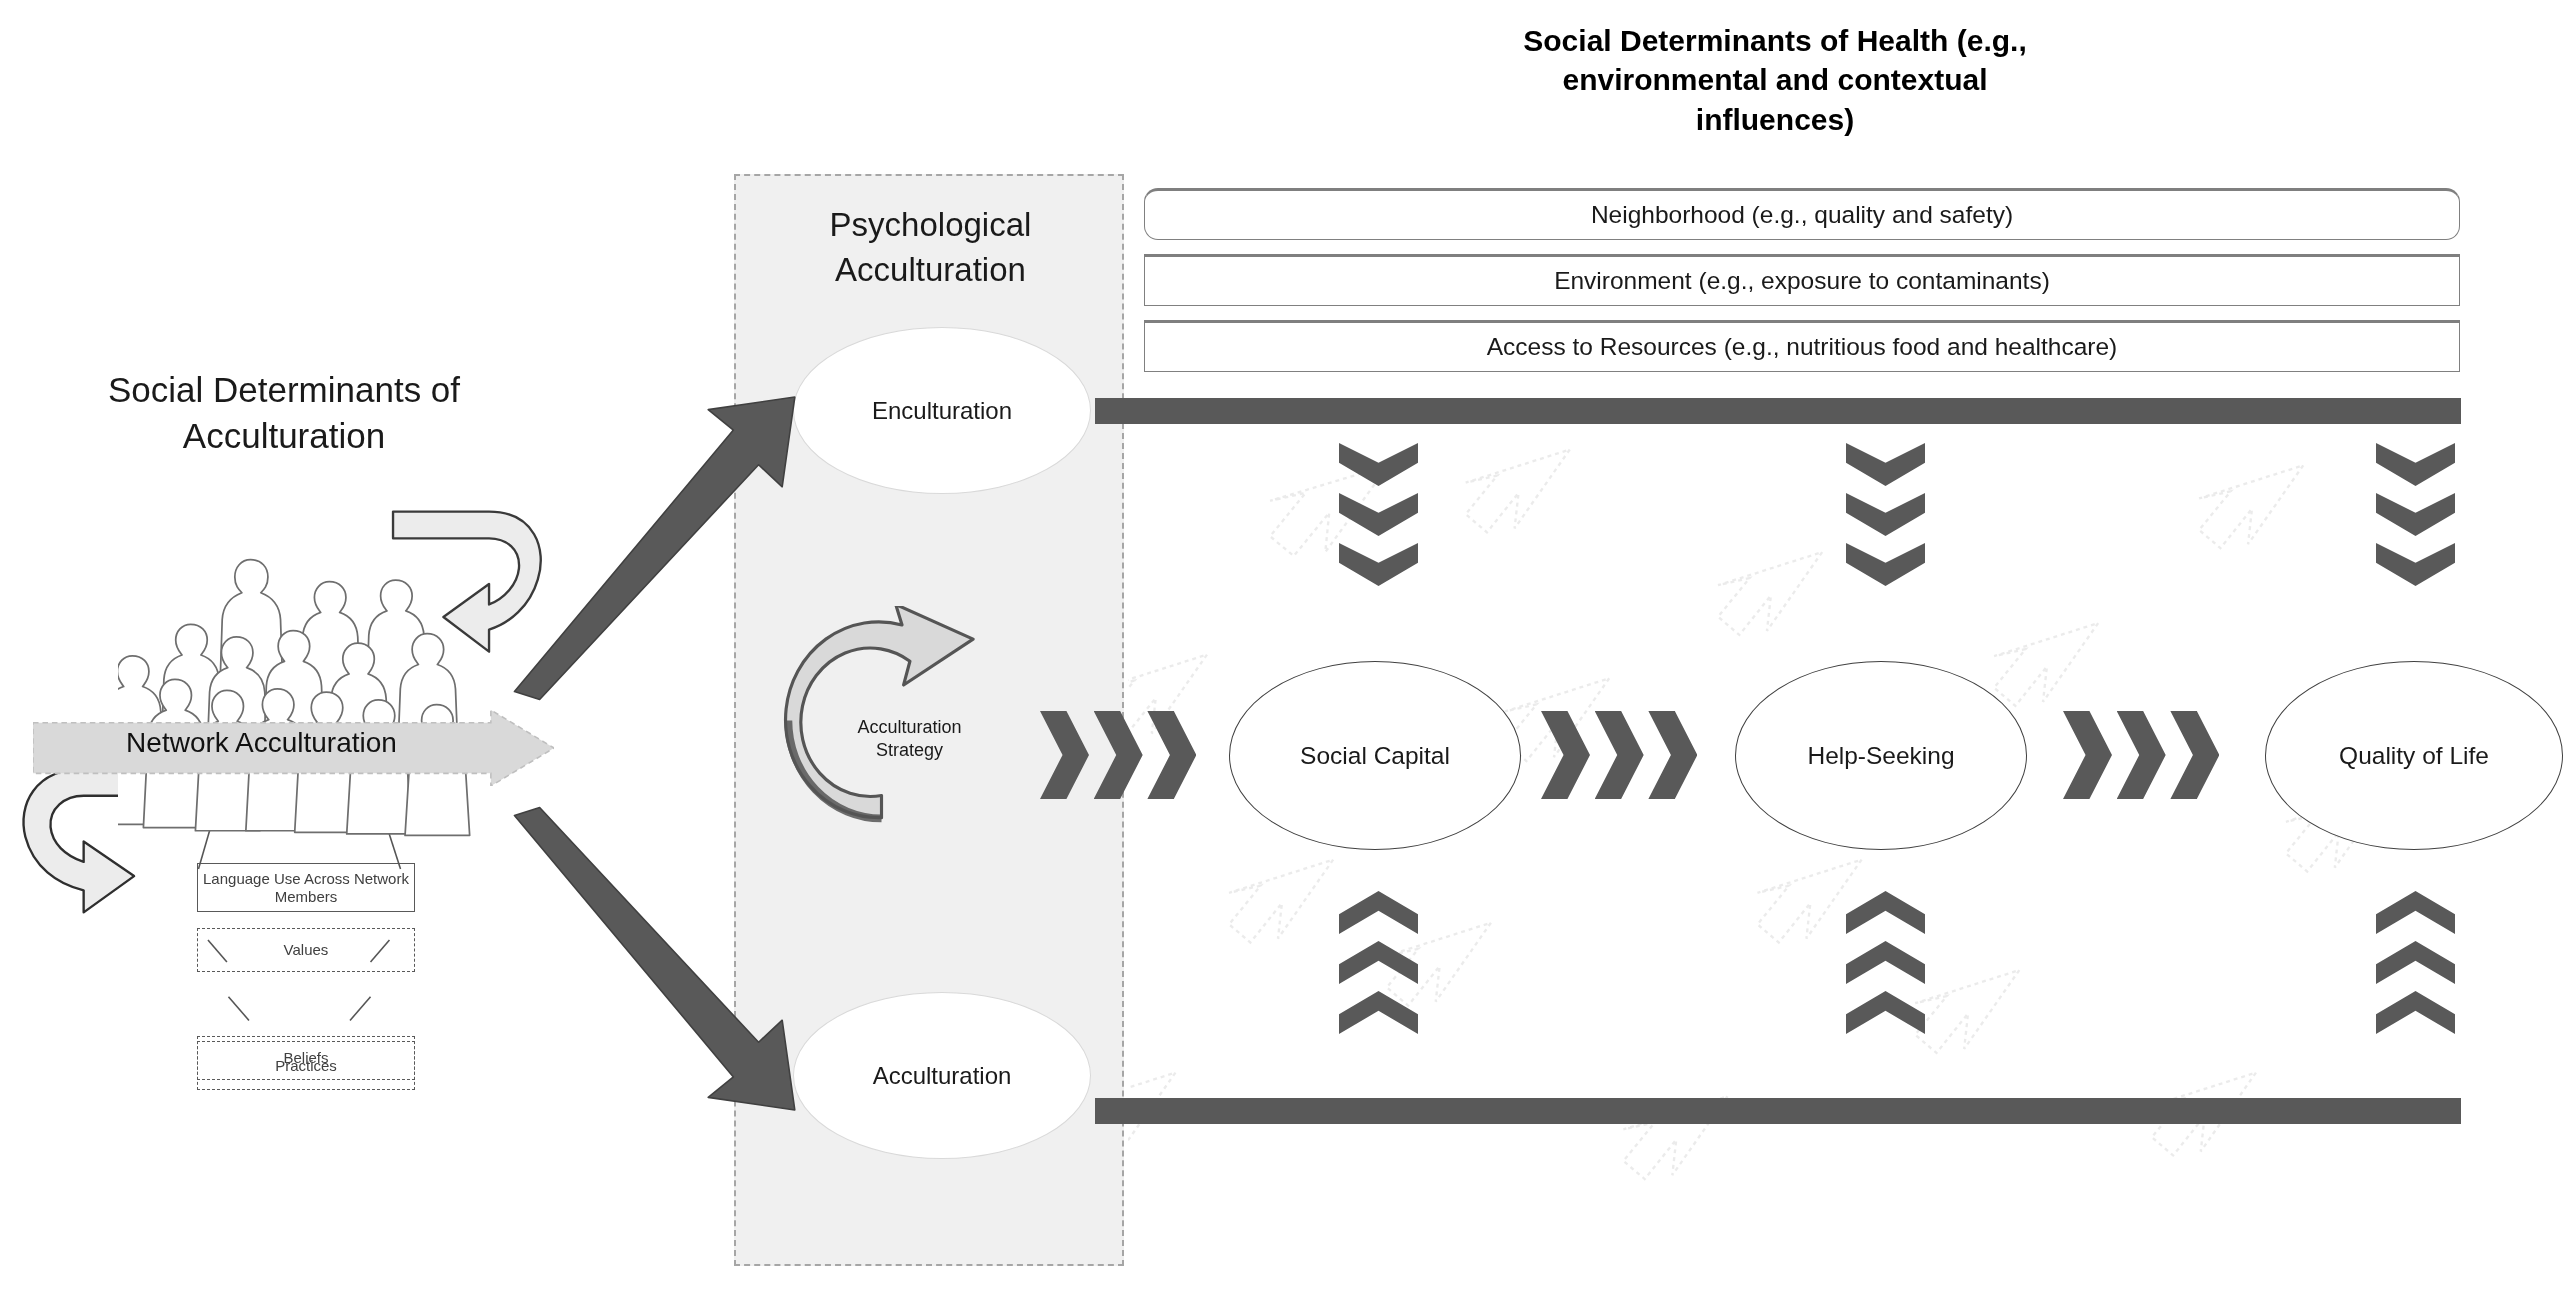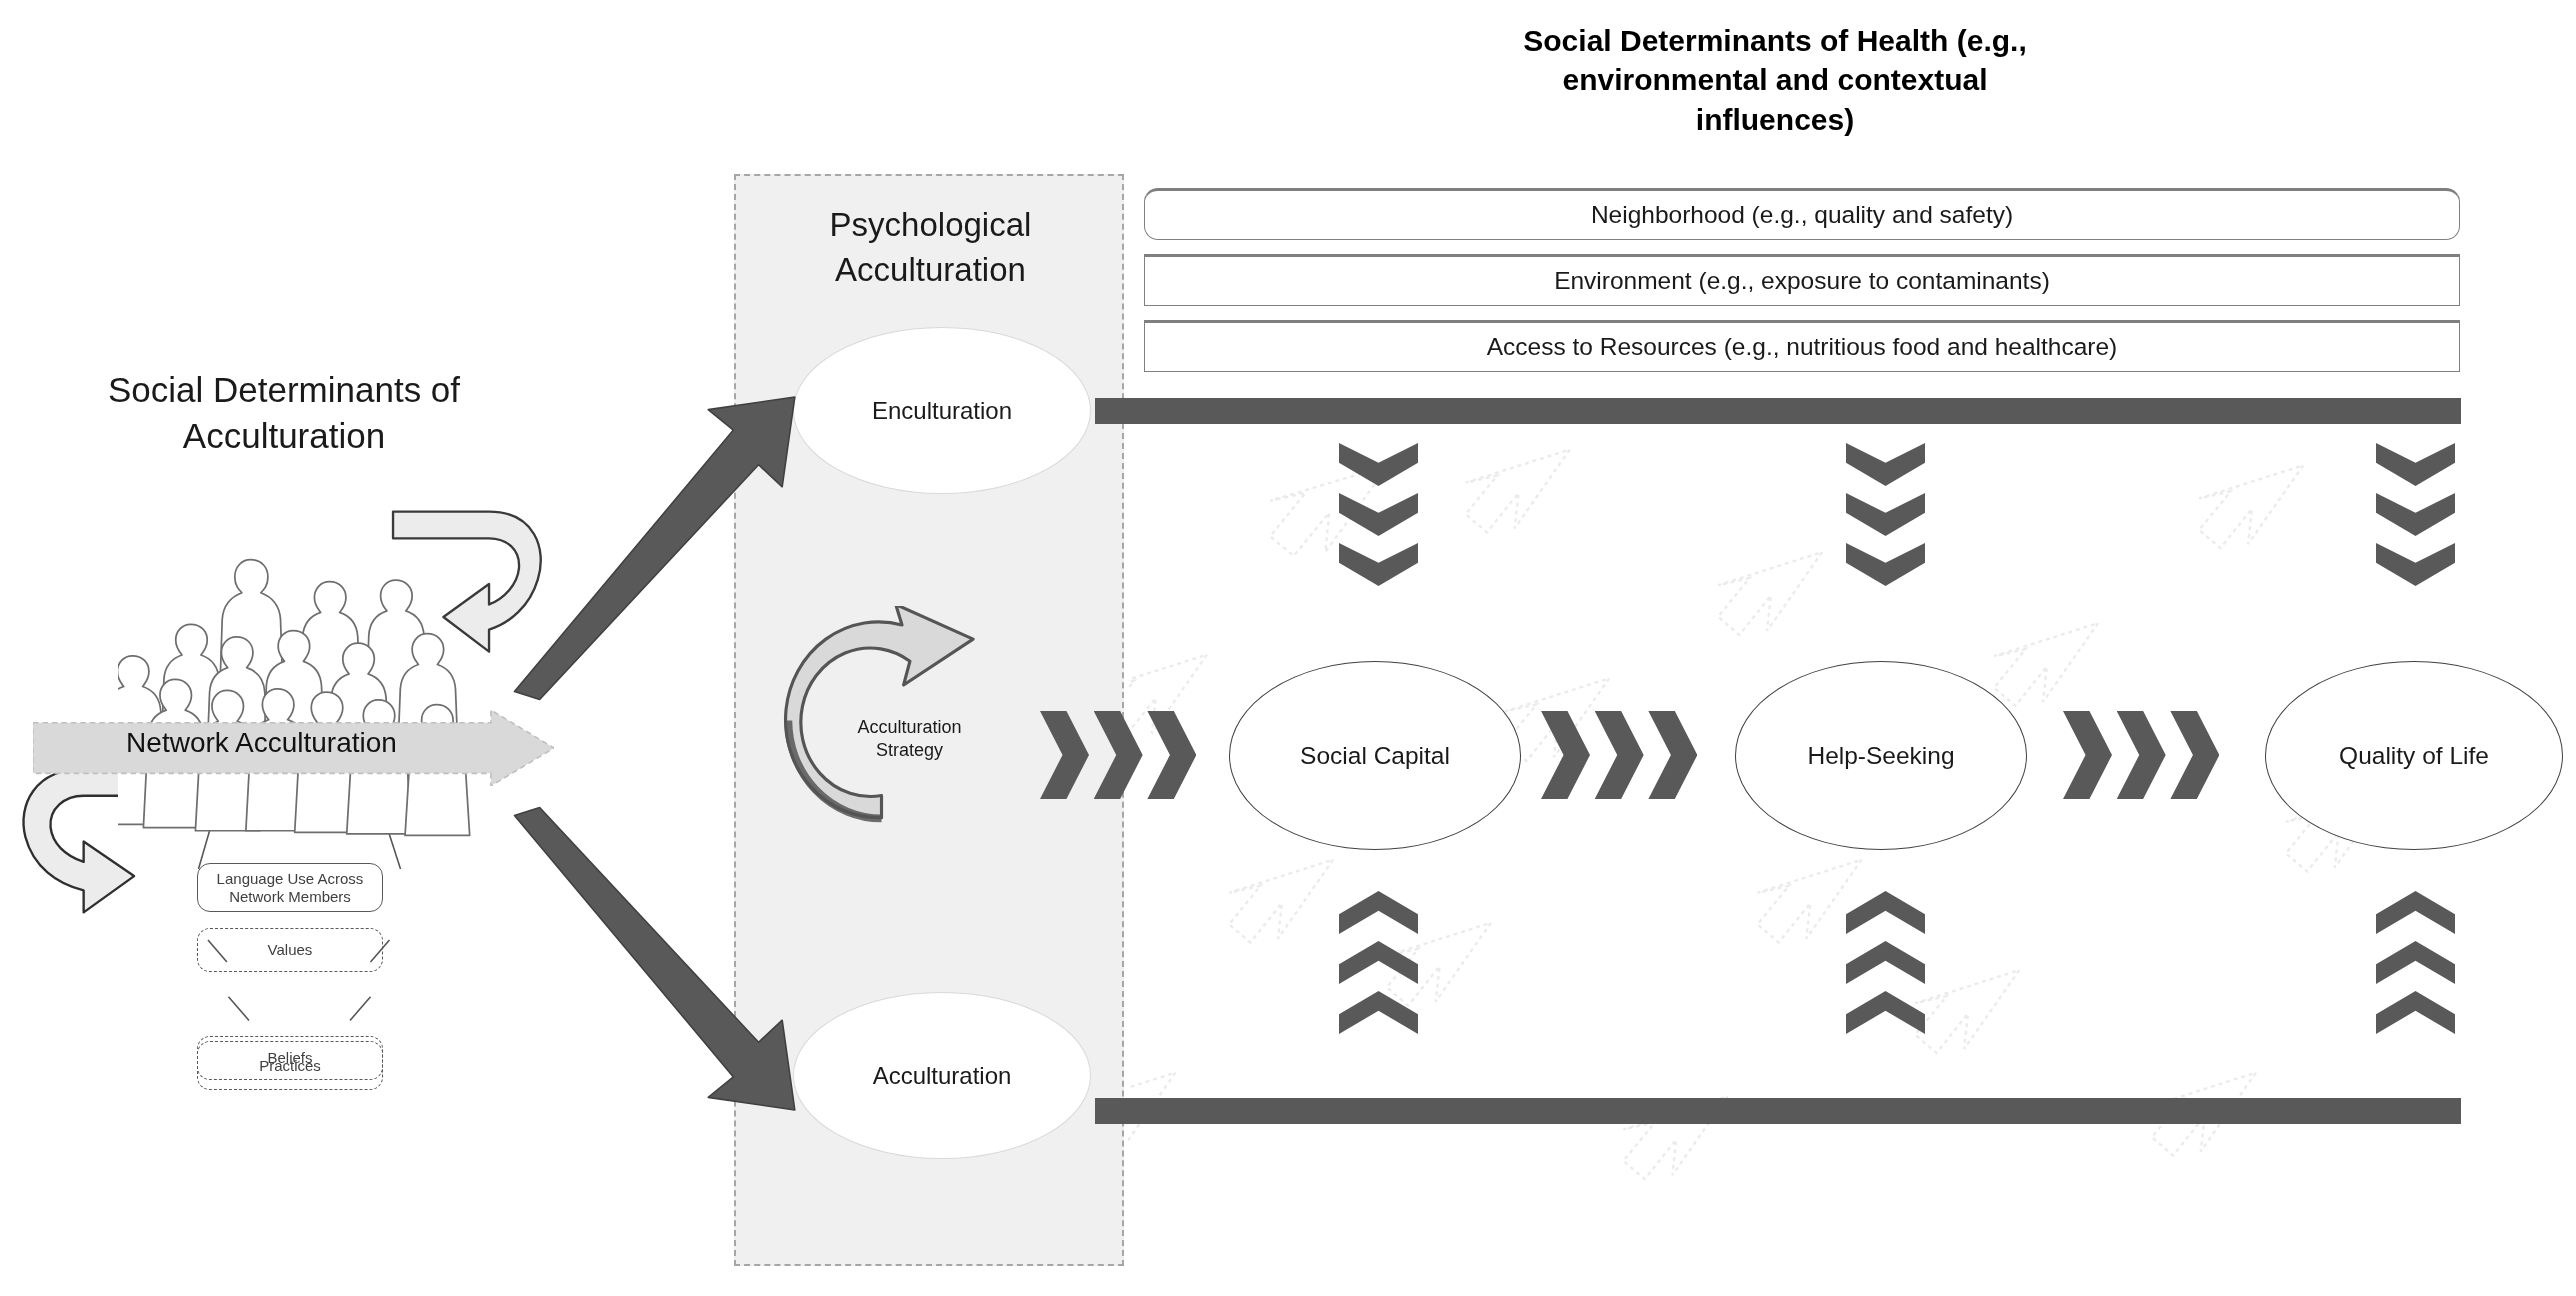--- a/index.html
+++ b/index.html
@@ -165,31 +165,30 @@
     width: 457px;
     text-align: center;
     font-size: 28px;
     color: #111;
     z-index: 6;
   }
 
   
   .stack-box {
     left: 197px;
-    width: 186px;
+    width: 218px;
     box-sizing: border-box;
     display: flex;
     align-items: center;
     justify-content: center;
     text-align: center;
     font-size: 15px;
     color: #404040;
     line-height: 1.2;
     background: transparent;
-    border-radius: 13px;
   }
   #stack-box-0 {
     top: 863px; height: 49px;
     border: 1.6px solid #595959;
     font-size: 15px;
   }
   #stack-box-1 { top: 928px; height: 44px; border: 1.6px dashed #595959; }
   #stack-box-2 { top: 1036px; height: 44px; border: 1.6px dashed #595959; }
   #stack-box-3 { top: 1041px; height: 49px; border: 1.6px dashed #595959; }
 

